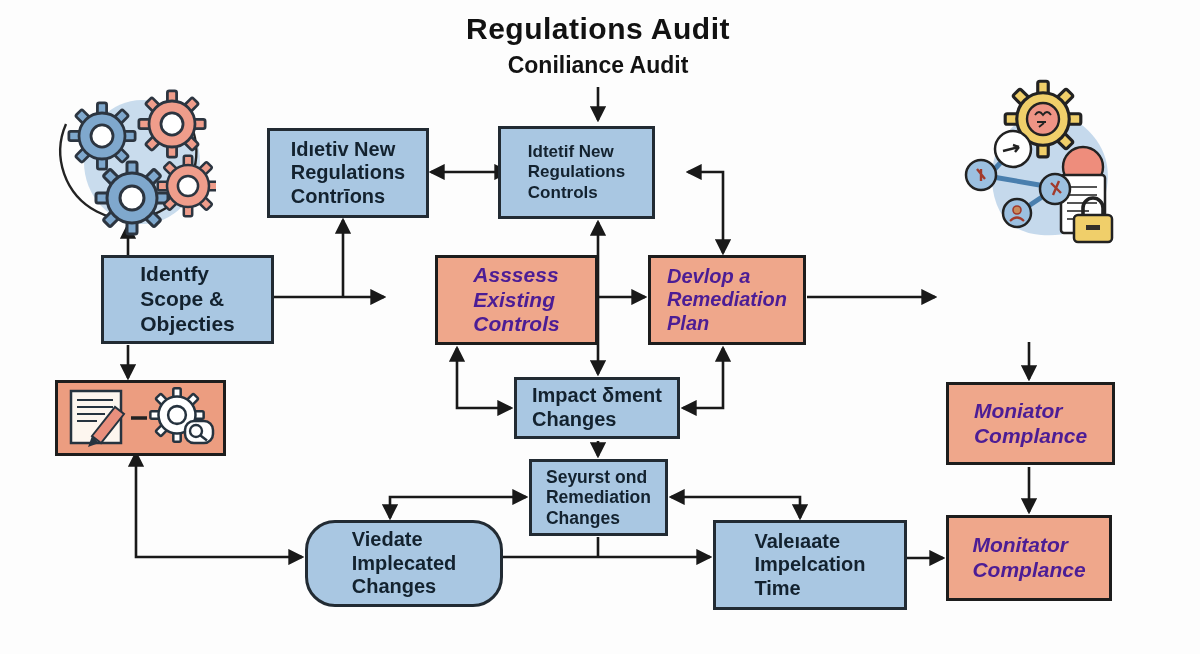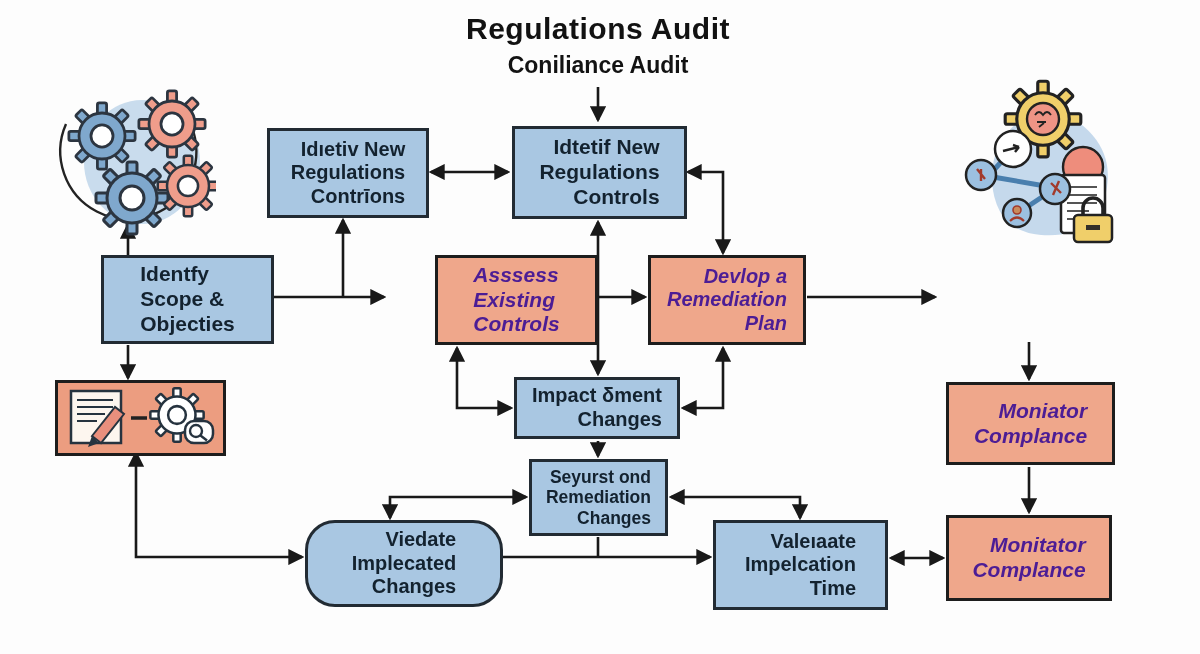--- a/index.html
+++ b/index.html
@@ -7,21 +7,21 @@
          font-family:"Liberation Sans",sans-serif;}
   .hdr{position:absolute;left:358px;top:12px;width:480px;text-align:center;color:#121212;}
   .hdr .t{font-size:30px;font-weight:800;letter-spacing:.5px;}
   .hdr .s{font-size:23px;font-weight:800;margin-top:6px;}
   svg.layer{position:absolute;left:0;top:0;}
   .c{stroke:#191919;stroke-width:2.6;fill:none;}
   .ms{marker-start:url(#ah);}
   .me{marker-end:url(#ah);}
   .node{position:absolute;box-sizing:border-box;border:3px solid #1d1d1d;
         display:flex;align-items:center;justify-content:center;
-        text-align:right;white-space:pre-line;font-weight:700;line-height:1.18;}
+        text-align:left;white-space:pre-line;font-weight:700;line-height:1.18;}
   .blue{background:#a9c7e2;color:#13222f;border-color:#222b33;}
   .salmon{background:#efa78b;color:#4c1d95;border-color:#1d1d1d;font-style:italic;}
   .align-left{text-align:left;margin-left:48px;}
 </style>
 </head>
 <body>
 
 <div id="stage">
 
   <div class="hdr">
@@ -104,21 +104,21 @@
       <rect x="119" y="140" width="38" height="27" rx="4" fill="#f0cf6a" stroke="#222222" stroke-width="2.5"></rect>
       <rect x="131" y="150" width="14" height="5" fill="#33302a"></rect>
     </g>
   </svg>
 
   <div class="node blue" style="left:267px;top:128px;width:162px;height:90px;font-size:20px;">
     <span>Idıetiv New
 Regulations
 Contrīons</span></div>
 
-  <div class="node blue" style="left:512px;top:126px;width:175px;height:93px;font-size:21px;">
+  <div class="node blue" style="left:498px;top:126px;width:157px;height:93px;font-size:17px;">
     <span>Idtetif New
 Regulations
 Controls</span></div>
 
   <div class="node blue align-left" style="left:53px;top:255px;width:173px;height:89px;font-size:21px;">
     <span>Identfy
 Scope &amp;
 Objecties</span></div>
 
   <div class="node salmon align-left" style="left:387px;top:255px;width:163px;height:90px;font-size:21px;">
@@ -161,21 +161,21 @@
   <div class="node blue" style="left:529px;top:459px;width:139px;height:77px;font-size:17.5px;">
     <span>Seyurst ond
 Remediation
 Changes</span></div>
 
   <div class="node blue" style="left:305px;top:520px;width:198px;height:87px;font-size:20px;border-radius:30px;">
     <span>Viedate
 Implecated
 Changes</span></div>
 
-  <div class="node blue" style="left:713px;top:520px;width:175px;height:90px;font-size:20px;">
+  <div class="node blue" style="left:713px;top:520px;width:194px;height:90px;font-size:20px;">
     <span>Valeıaate
 Impelcation
 Time</span></div>
 
   <div class="node salmon" style="left:946px;top:515px;width:166px;height:86px;font-size:21px;">
     <span>Monitator
 Complance</span></div>
 
 </div>
 

